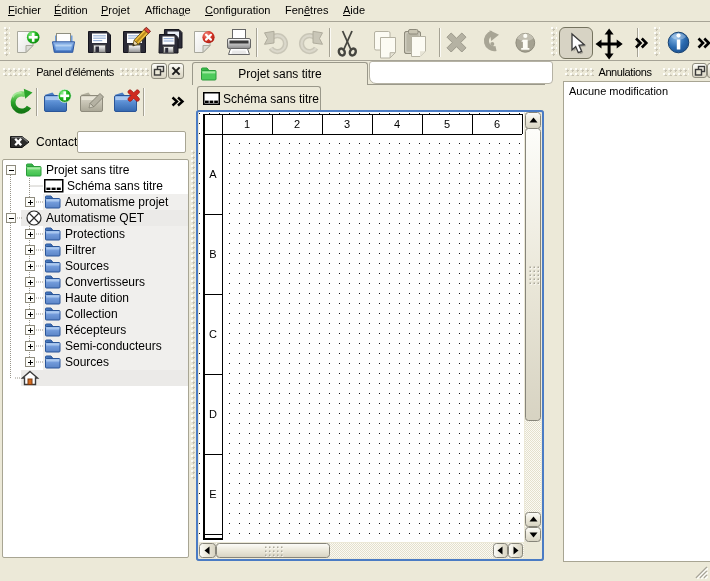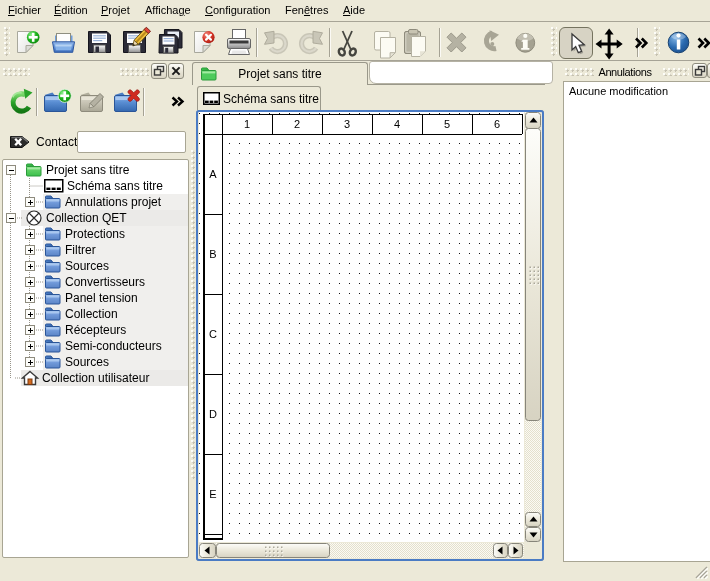--- a/index.html
+++ b/index.html
@@ -217,20 +217,21 @@
 </g>
 
 <g stroke="#000" stroke-width="2.6" fill="none">
 <path d="M698.5 16.5 l4.5 4.5 l-4.5 4.5"></path>
         <path d="M704.3 16.5 l4.5 4.5 l-4.5 4.5"></path>
 </g>
 </svg>
 </div>
 
 <div class="abs" id="ldock" style="left:0;top:62px;width:190px;height:500px">
+  <div class="abs ddtitle" style="left:0;top:0;width:150px">Panel d'éléments</div>
   <div class="abs dots-h" style="left:3px;top:6px;width:27px;height:8px"></div>
   <div class="abs dots-h" style="left:120px;top:6px;width:30px;height:8px"></div>
   <div class="abs btnface" id="lrestore" style="padding:0;left:151px;top:1px;width:16px;height:16px">
       <svg width="14" height="14" style="position:absolute;left:0;top:0">
 <rect x="5.5" y="2.5" width="6" height="5" fill="none" stroke="#3a3a3a" stroke-width="1.4"></rect>
 <rect x="2.5" y="5.5" width="6" height="5.5" fill="#ece9d8" stroke="#3a3a3a" stroke-width="1.4"></rect>
 </svg>
     </div>
   <div class="abs btnface" id="lclose" style="padding:0;left:168px;top:1px;width:16px;height:16px">
       <svg width="14" height="14" style="position:absolute;left:0;top:0">
@@ -459,32 +460,31 @@
           <rect x="42.5" y="197.5" width="14.5" height="9.5" rx="1" fill="url(#tbf)" stroke="#2a5598"></rect>
           <rect x="43.3" y="198.4" width="13" height="2" fill="#a9c7ef"></rect>
         </g>
         <g>
           <path d="M27 210.5 l7.5 6.5 h-2 v6.5 h-11 v-6.5 h-2 z" fill="#fff" stroke="#3a3a3a" stroke-width="1.4"></path>
           <rect x="25" y="218" width="4" height="5.5" fill="#d2691e" stroke="#7a3a10"></rect>
         </g>
       </svg>
       <div class="abs" style="left:43px;top:2px;height:16px;line-height:16px;white-space:nowrap">Projet sans titre</div>
       <div class="abs" style="left:64px;top:18px;height:16px;line-height:16px;white-space:nowrap">Schéma sans titre</div>
-      <div class="abs" style="left:62px;top:34px;height:16px;line-height:16px;white-space:nowrap">Annulations projet</div>
-      <div class="abs" style="left:43px;top:50px;height:16px;line-height:16px;white-space:nowrap">Collection QET</div>
+      <div class="abs" style="left:62px;top:34px;height:16px;line-height:16px;white-space:nowrap">Automatisme projet</div>
+      <div class="abs" style="left:43px;top:50px;height:16px;line-height:16px;white-space:nowrap">Automatisme QET</div>
       <div class="abs" style="left:62px;top:66px;height:16px;line-height:16px;white-space:nowrap">Protections</div>
       <div class="abs" style="left:62px;top:82px;height:16px;line-height:16px;white-space:nowrap">Filtrer</div>
       <div class="abs" style="left:62px;top:98px;height:16px;line-height:16px;white-space:nowrap">Sources</div>
       <div class="abs" style="left:62px;top:114px;height:16px;line-height:16px;white-space:nowrap">Convertisseurs</div>
-      <div class="abs" style="left:62px;top:130px;height:16px;line-height:16px;white-space:nowrap">Panel tension</div>
+      <div class="abs" style="left:62px;top:130px;height:16px;line-height:16px;white-space:nowrap">Haute dition</div>
       <div class="abs" style="left:62px;top:146px;height:16px;line-height:16px;white-space:nowrap">Collection</div>
       <div class="abs" style="left:62px;top:162px;height:16px;line-height:16px;white-space:nowrap">Récepteurs</div>
       <div class="abs" style="left:62px;top:178px;height:16px;line-height:16px;white-space:nowrap">Semi-conducteurs</div>
       <div class="abs" style="left:62px;top:194px;height:16px;line-height:16px;white-space:nowrap">Sources</div>
-      <div class="abs" style="left:39px;top:210px;height:16px;line-height:16px;white-space:nowrap">Collection utilisateur</div>
     </div>
 </div>
 
 <div class="abs dots-h" style="left:191px;top:150px;width:4px;height:330px"></div>
 
 <div class="abs" style="left:368px;top:84px;width:177px;height:1px;background:#9a988a"></div>
 <div class="abs" id="whitebox" style="left:369px;top:61px;width:184px;height:23px;background:#fff;border:1px solid #b5b2a4;border-radius:3px 3px 4px 7px"></div>
 <div class="abs" id="tab1" style="left:192px;top:62px;width:176px;height:23px;background:#ece9d8;border:1px solid #9a988a;border-bottom:none;border-radius:3px 3px 0 0">
     <svg width="16" height="16" style="position:absolute;left:8px;top:3px">
       <path d="M0.5 4.5 v-1.5 a1 1 0 0 1 1-1 h4.5 l1.5 2 z" fill="#3cc04c" stroke="#2a9a3a"></path>

